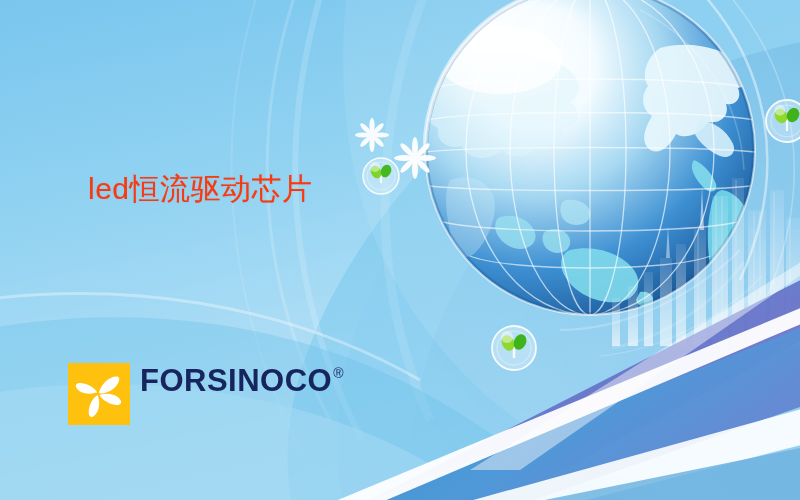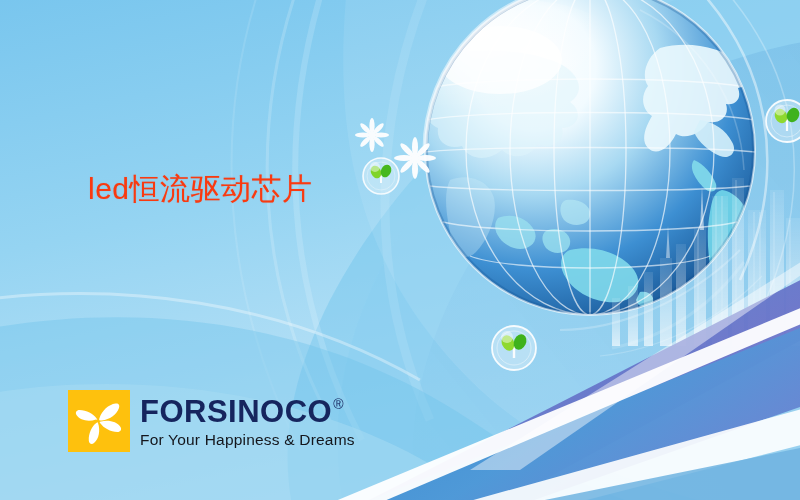--- a/index.html
+++ b/index.html
@@ -40,23 +40,23 @@
   }
   .headline .line2 {
     display: block;
     padding-left: 12px;
   }
 
   
   .logo {
     position: absolute;
     left: 68px;
-    top: 390px;
+    top: 363px;
     display: flex;
-    align-items: center;
+    align-items: flex-start;
   }
   .logo-mark {
     width: 62px;
     height: 62px;
     background: #fec10d;
     flex: none;
     position: relative;
   }
   .logo-mark svg { display: block; }
   .logo-text {
@@ -335,17 +335,16 @@
           <path d="M30,33 C32.5,40.5 31,49 26,53 C23.5,55 21,53.5 20.8,50.5 C20.3,43.5 24,36 28.3,33 C29.8,32 29.6,32 30,33 Z"></path>
           <path d="M28,29.5 C20.5,32 12,30.5 8.5,25 C7,22.5 8.5,20 11.5,20 C18.5,20 25.5,24 28.6,28.4 C29.7,30 29.8,29.9 28,29.5 Z"></path>
         </g>
       </svg>
     </div>
     <div class="logo-text">
       <div class="logo-word">
         <span>FORSINOCO</span>
         <span class="logo-reg">®</span>
       </div>
-      <div class="logo-tag">For Your Happiness &amp; Dreams</div>
     </div>
   </div>
 
 </div>
 
 </body></html>

